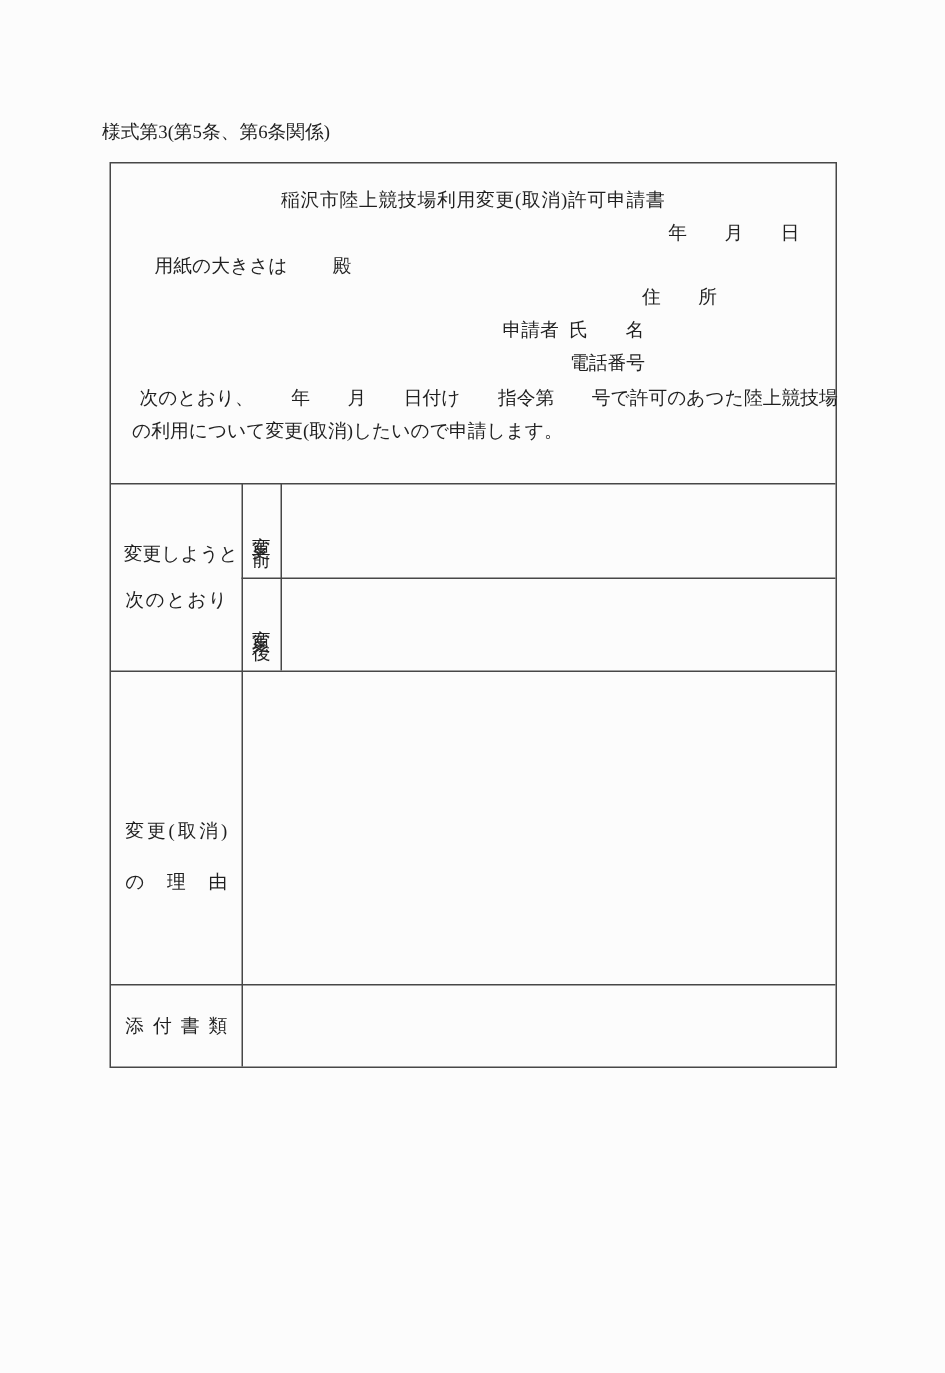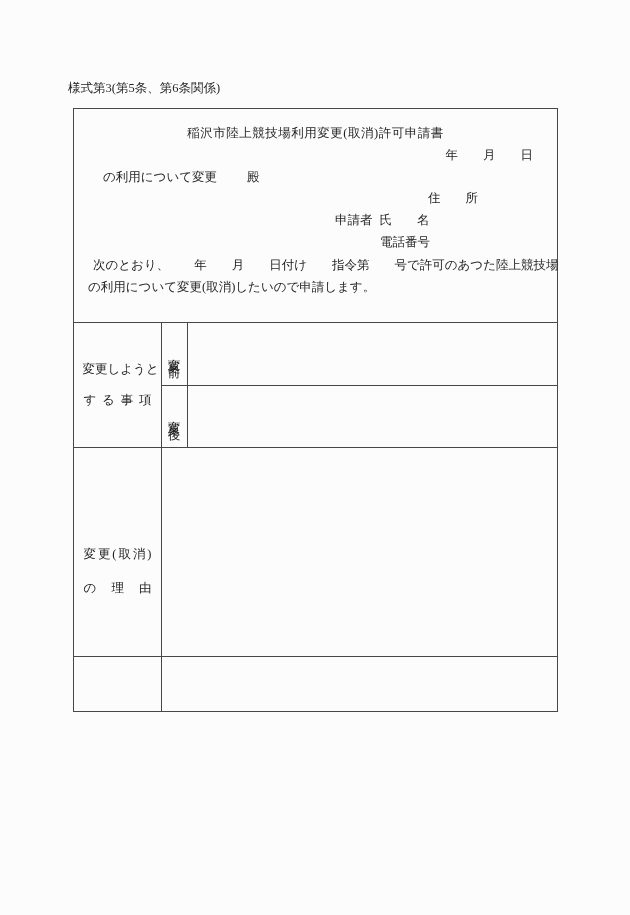--- a/index.html
+++ b/index.html
@@ -91,56 +91,59 @@
 <div class="page">
 
   <div class="style-label">様式第3(第5条、第6条関係)</div>
 
   <div class="form-box">
 
     <div class="abs doc-title">稲沢市陸上競技場利用変更(取消)許可申請書</div>
 
     <div class="abs date-line">年　　月　　日</div>
 
-    <div class="abs addressee"><span>の利用について変更</span><span class="honorific">殿</span></div>
+    <div class="abs addressee"><span>用紙の大きさは</span><span class="honorific">殿</span></div>
 
     <div class="abs lbl-address">住　　所</div>
 
     <div class="abs applicant-row"><span>申請者</span><span class="name-lbl">氏　　名</span></div>
 
     <div class="abs lbl-phone">電話番号</div>
 
     <div class="abs body-line2">の利用について変更(取消)したいので申請します。</div>
     <div class="abs body-line1">次のとおり、　　年　　月　　日付け　　指令第　　号で許可のあつた陸上競技場</div>
 
     <div class="hline hl-table-top"></div>
     <div class="hline hl-before-after"></div>
     <div class="hline hl-reason-top"></div>
     <div class="hline hl-attach-top"></div>
     <div class="vline vl-label-col"></div>
     <div class="vline vl-sub-col"></div>
 
     <div class="cell-label cell-change-items">
       <span class="nline">変更しようと</span>
-      <span class="jline">する事項</span>
+      <span class="jline">次のとおり</span>
     </div>
 
     <div class="cell-vertical cell-before">
       <span class="vertical-text">変更前</span>
     </div>
     <div class="cell-value cell-before-value"></div>
 
     <div class="cell-vertical cell-after">
       <span class="vertical-text">変更後</span>
     </div>
     <div class="cell-value cell-after-value"></div>
 
     <div class="cell-label cell-reason">
       <span class="jline">変更(取消)</span>
       <span class="jline">の理由</span>
     </div>
     <div class="cell-value cell-reason-value"></div>
 
+    <div class="cell-label cell-attach">
+      <span class="jline">添付書類</span>
+    </div>
 
   </div>
 
 
 </div>
 
 </body></html>

